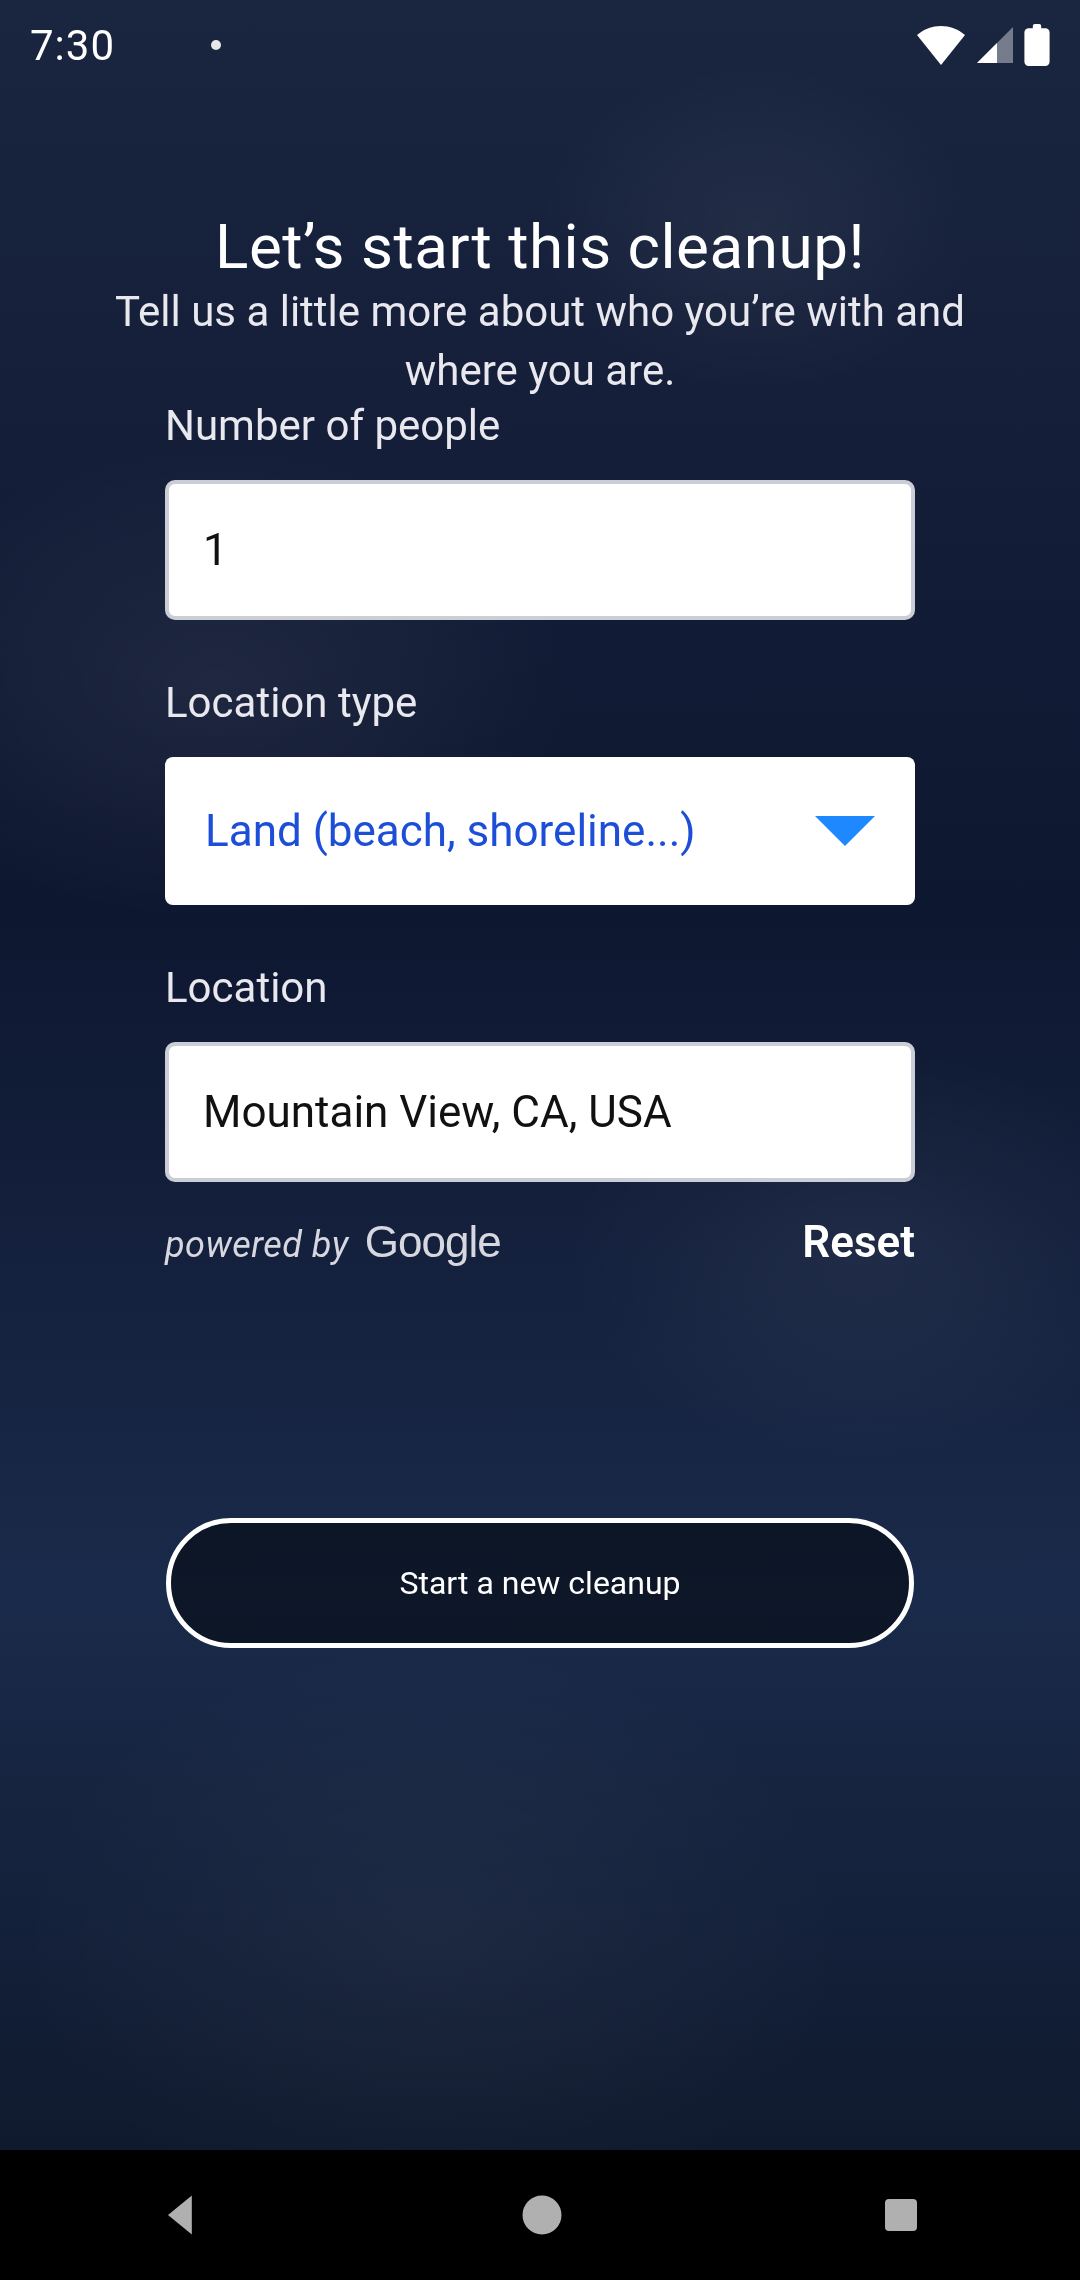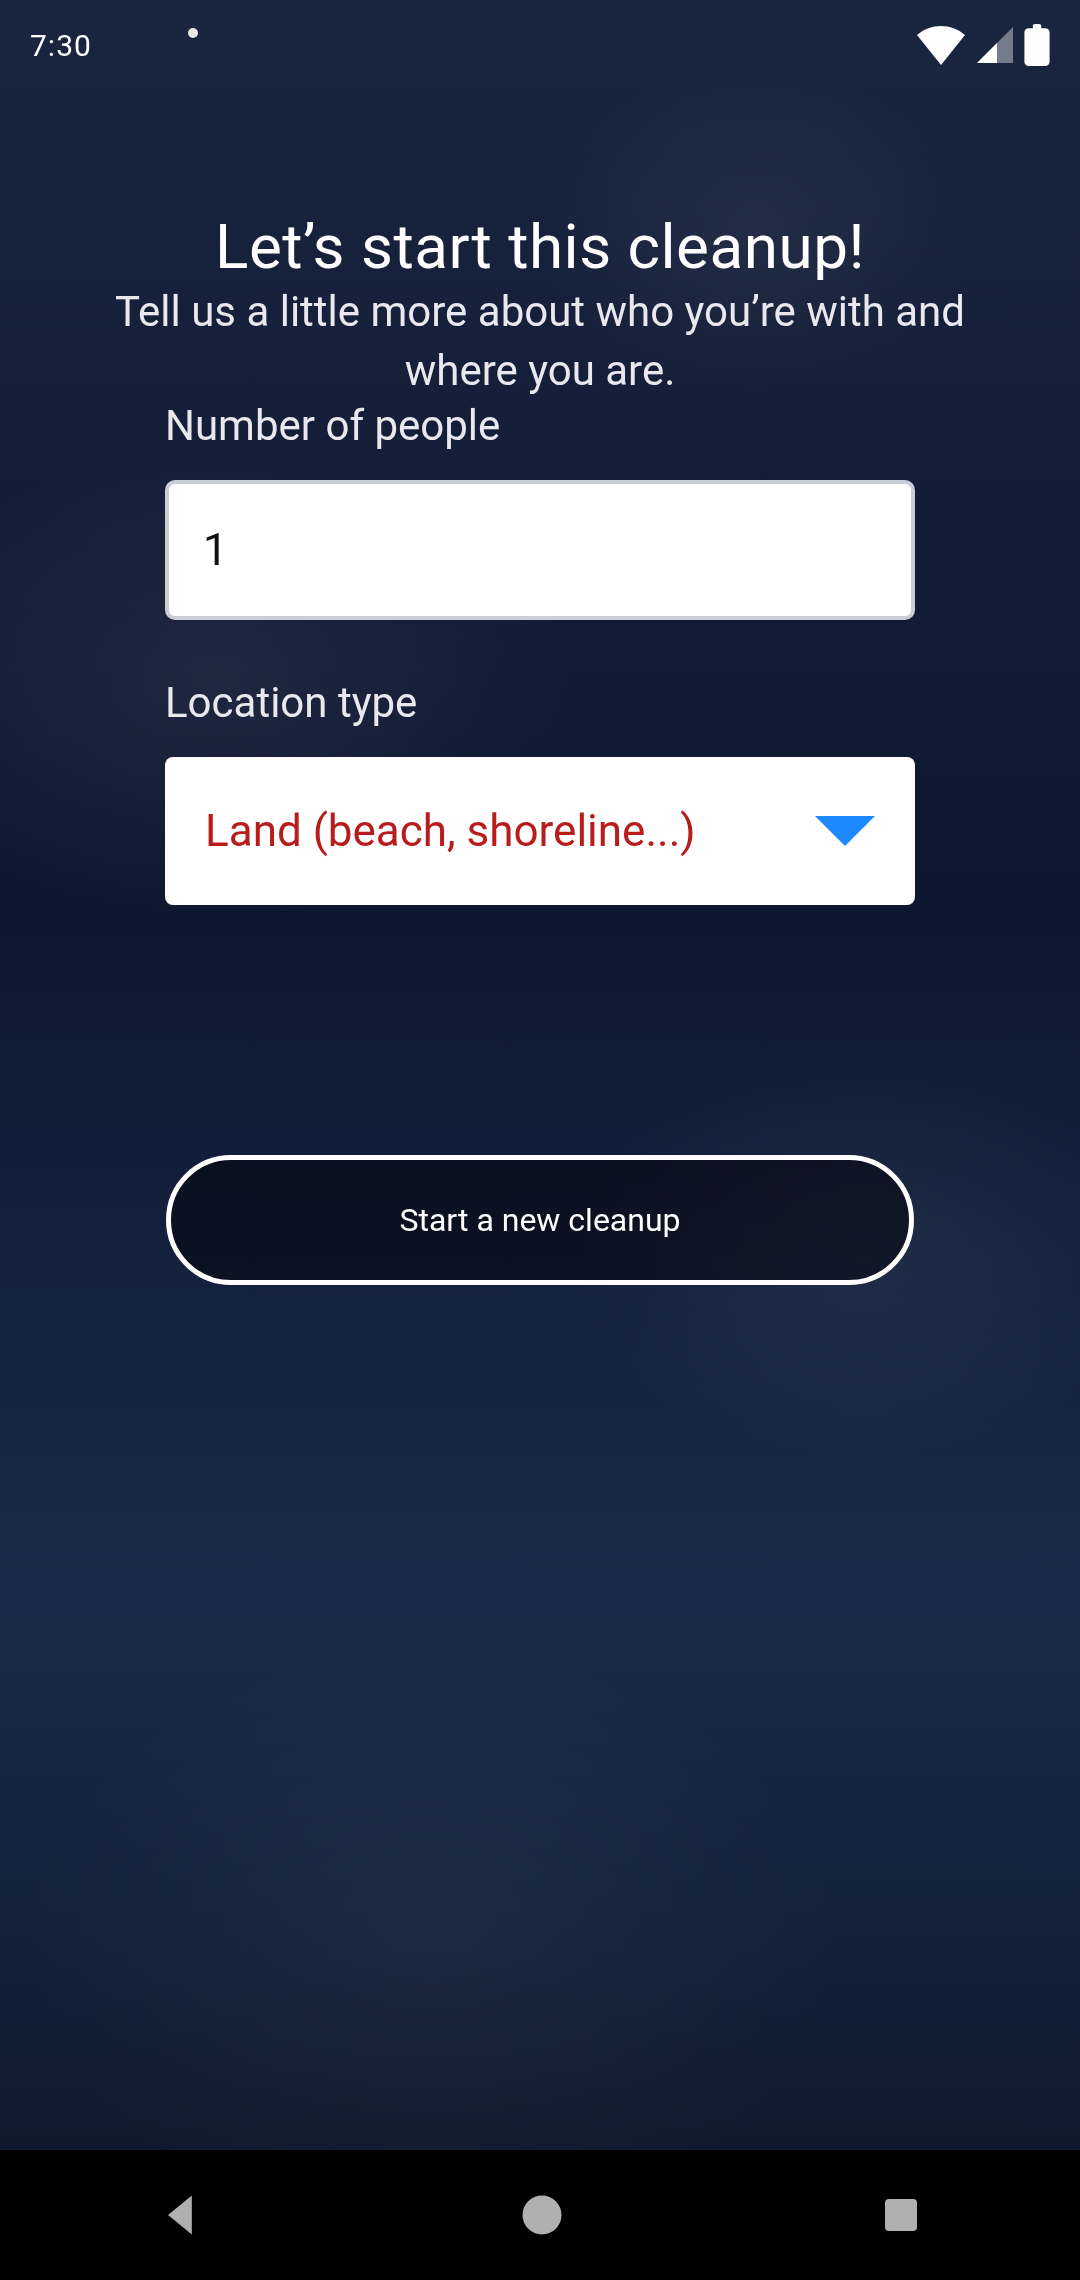--- a/index.html
+++ b/index.html
@@ -38,23 +38,23 @@
       height: 90px;
       display: flex;
       align-items: center;
       justify-content: space-between;
       padding: 0 30px;
       color: #fff;
       z-index: 5;
     }
     .status-left {
       display: flex;
-      align-items: flex-start;
+      align-items: center;
       gap: 96px;
-      font-size: 30px;
+      font-size: 42px;
       letter-spacing: 1px;
     }
     .dot {
       width: 10px;
       height: 10px;
       background: #e8e8e8;
       border-radius: 50%;
       display: inline-block;
     }
     .status-icons {
@@ -124,21 +124,21 @@
       height: 148px;
       background: #fff;
       border-radius: 8px;
       display: flex;
       align-items: center;
       padding: 0 40px;
       cursor: pointer;
     }
     .select-value {
       font-size: 44px;
-      color: #b91c1c;
+      color: #1d4ed8;
       flex: 1;
     }
     .select-caret {
       width: 0;
       height: 0;
       border-left: 30px solid transparent;
       border-right: 30px solid transparent;
       border-top: 30px solid #1e88ff;
     }
 
@@ -248,20 +248,31 @@
 
 
       <div class="block">
         <div class="field-label">Location type</div>
         <div class="select-box">
           <span class="select-value">Land (beach, shoreline...)</span>
           <span class="select-caret"></span>
         </div>
       </div>
 
+      <div class="block" style="margin-bottom:0">
+        <div class="field-label">Location</div>
+        <input class="text-input" type="text" value="Mountain View, CA, USA" style="">
+        <div class="location-footer">
+          <span class="powered">
+            <span>powered by</span>
+            <span class="google">Google</span>
+          </span>
+          <span class="reset-link">Reset</span>
+        </div>
+      </div>
 
       <div class="primary-button">Start a new cleanup</div>
 
     </div>
   </div>
 
   <div class="nav-bar">
     <span class="nav-item">
       <svg width="52" height="52" viewBox="0 0 24 24">
           <path fill="#cfcfcf" d="M17 3 L6 12 L17 21 Z"></path>

